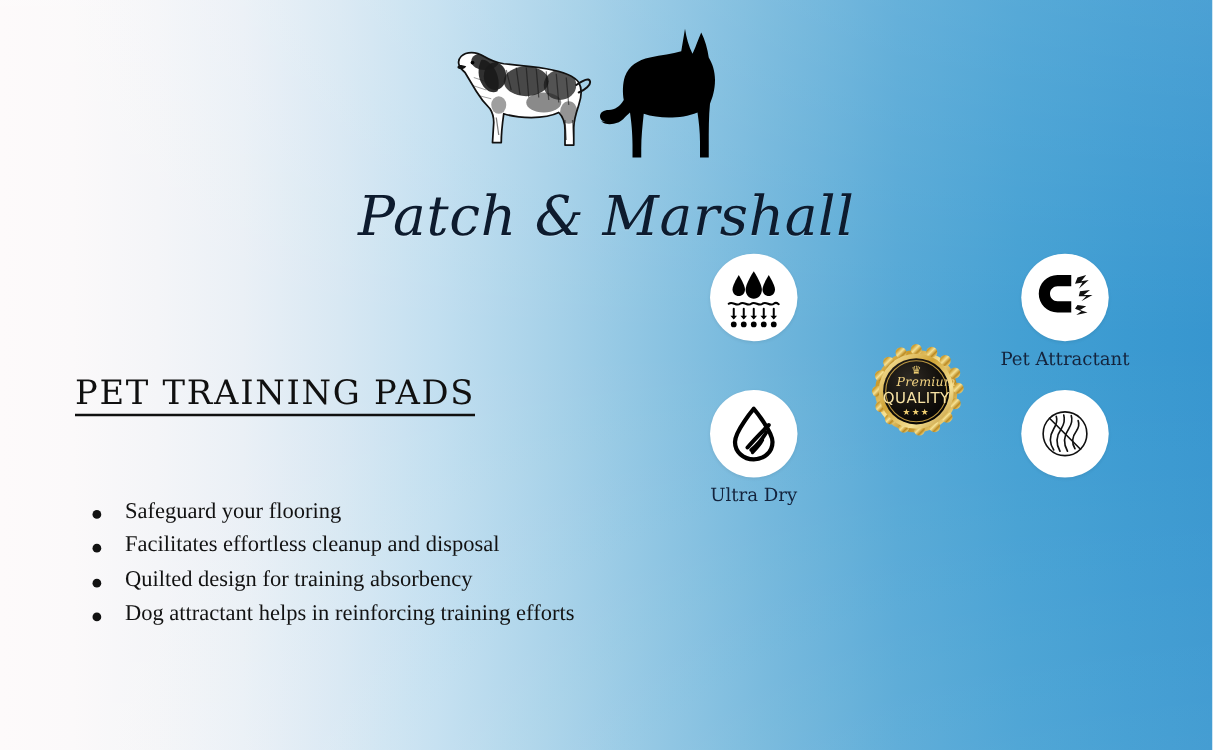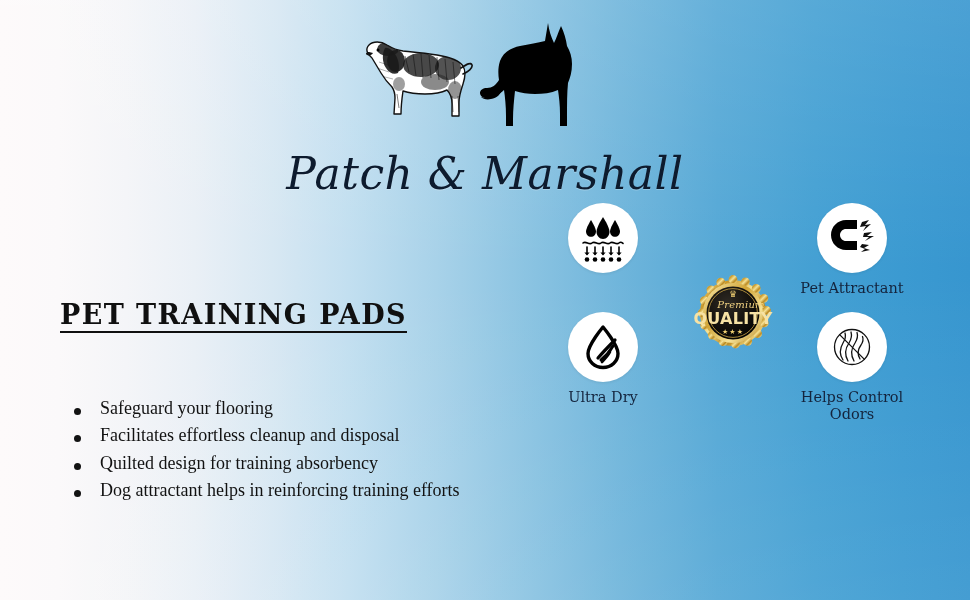--- a/index.html
+++ b/index.html
@@ -82,21 +82,20 @@
     display: table;
     font-family: "DejaVu Serif", "Liberation Serif", serif;
     font-size: 27px;
     letter-spacing: 1.4px;
     color: #101010;
     border-bottom: 2px solid #101010;
     padding-bottom: 2px;
     margin-bottom: 5px;
     line-height: 1.08;
     white-space: nowrap;
-    font-weight: bold;
   }
 
   
   #advantages {
     position: absolute;
     left: 66px;
     top: 396px;
     width: 700px;
     list-style: none;
     margin: 0;
@@ -182,22 +181,22 @@
     font-style: italic;
     font-size: 10px;
     line-height: 1;
     color: #f3d храм;
     color: #f2d382;
     letter-spacing: 0.2px;
     margin-left: 16px;
   }
   #seal .quality {
     font-family: "DejaVu Sans", "Liberation Sans", sans-serif;
-    font-weight: bold;
-    font-size: 16px;
+    font-weight: normal;
+    font-size: 12px;
     line-height: 1.15;
     color: #f7e2a4;
     letter-spacing: 0.3px;
   }
   #seal .stars {
     font-size: 7px;
     line-height: 1;
     color: #f0cf72;
     letter-spacing: 1px;
     margin-top: 1px;
@@ -384,22 +383,20 @@
         <g fill="none" stroke="#111" stroke-width="1.3" stroke-linecap="round">
           <path d="M16,38 C12,32 13,26 16,21 C18.5,17 19,14 18,11"></path>
           <path d="M21,39 C17,32 18.5,26 22,21 C24.5,17 25,13.5 24,10"></path>
           <path d="M27,39 C23,32 24.5,26 28,21 C30.5,17 31,13.5 30,10.5"></path>
           <path d="M33,37 C30,32 31,27 34,23 C36,20 36.5,17 35.5,14.5"></path>
         </g>
         <circle cx="25" cy="25" r="17.5" fill="none" stroke="#111" stroke-width="1.3"></circle>
         <path d="M12.6,12.6 L37.4,37.4" stroke="#111" stroke-width="1.3" stroke-linecap="round"></path>
       </svg>
     </div>
-    <div class="flabel">Helps Control
-Odors</div>
   </div>
 
   <div id="seal">
     <svg width="78" height="78" viewBox="0 0 78 78">
       <defs>
         <linearGradient id="goldGrad" x1="0" y1="0" x2="1" y2="1">
           <stop offset="0%" stop-color="#f7e08a"></stop>
           <stop offset="22%" stop-color="#c9992c"></stop>
           <stop offset="45%" stop-color="#f6e294"></stop>
           <stop offset="68%" stop-color="#bb8a22"></stop>

